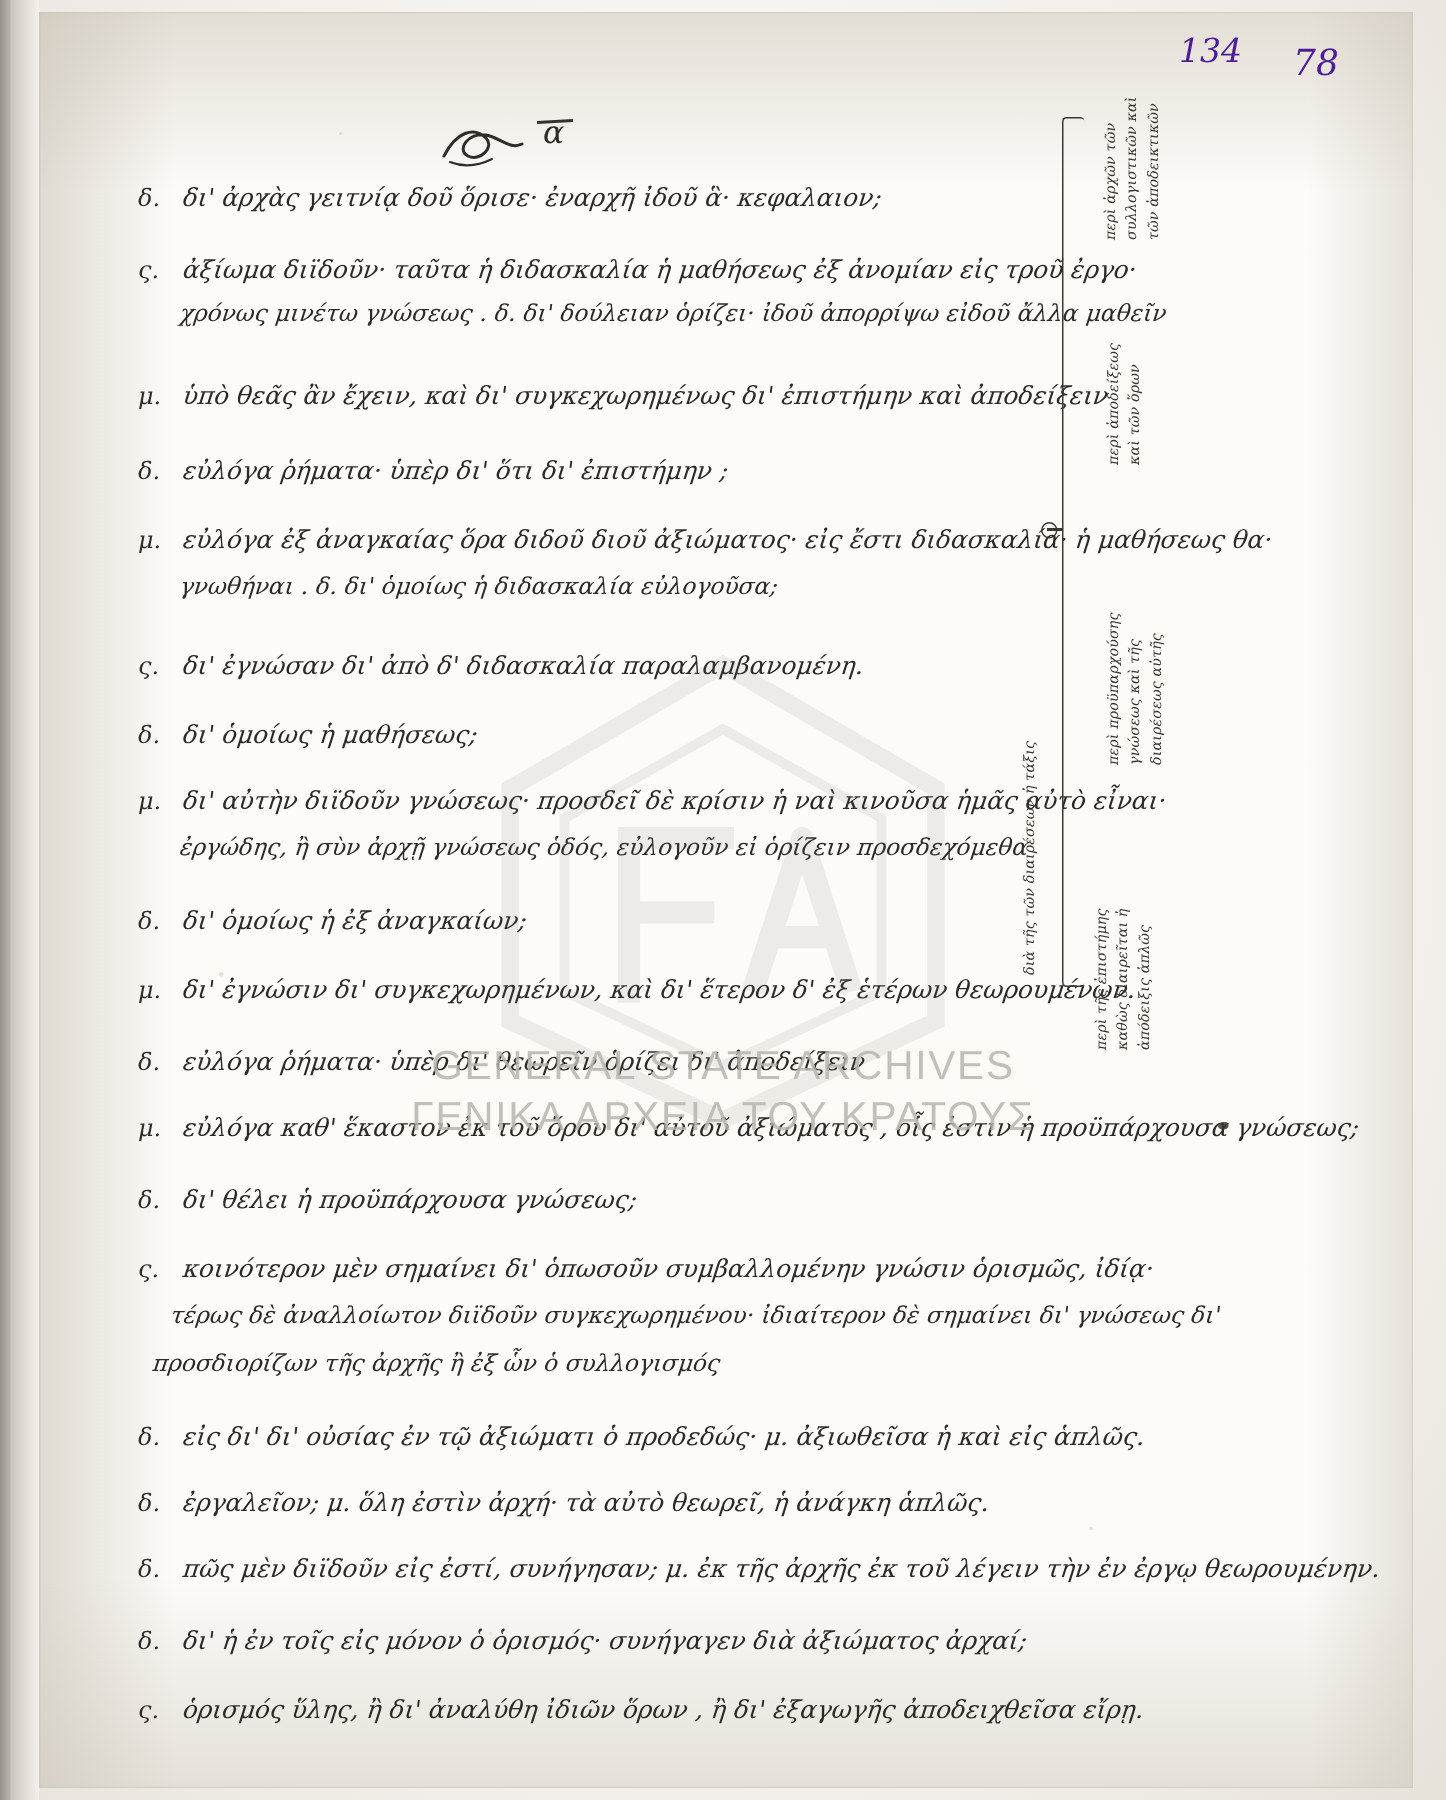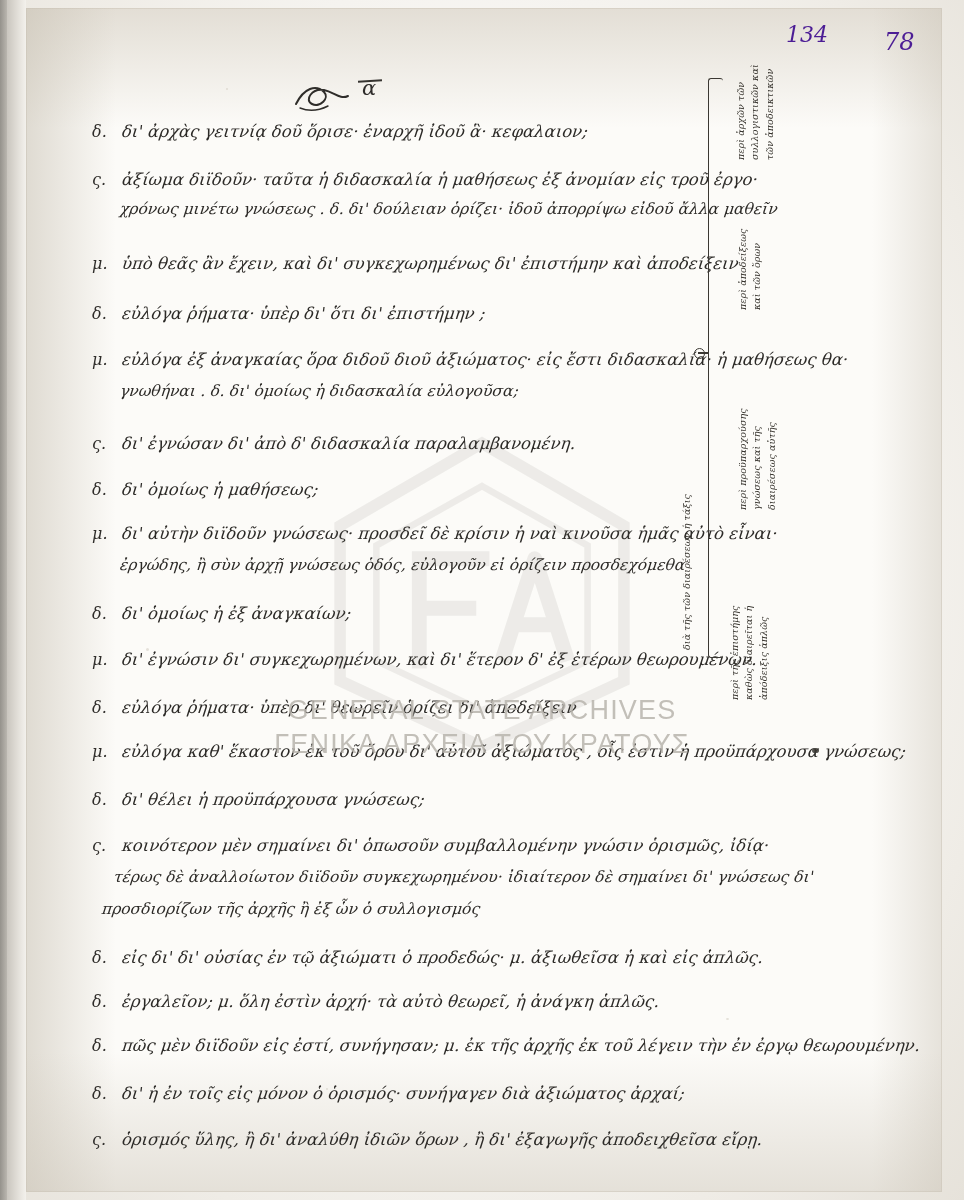--- a/index.html
+++ b/index.html
@@ -77,21 +77,21 @@
   }
 
   
   .folio {
     position: absolute;
     font-family: "DejaVu Serif", serif;
     font-style: italic;
     color: #4c1d95;
   }
   #folio-a { left: 786px; top: 22px; font-size: 22px; }
-  #folio-b { left: 884px; top: 28px; font-size: 24px; }
+  #folio-b { left: 862px; top: 28px; font-size: 24px; }
 
   
   .heading {
     position: absolute;
     left: 290px;
     top: 78px;
     width: 140px;
     height: 36px;
   }
   .heading .alpha {

